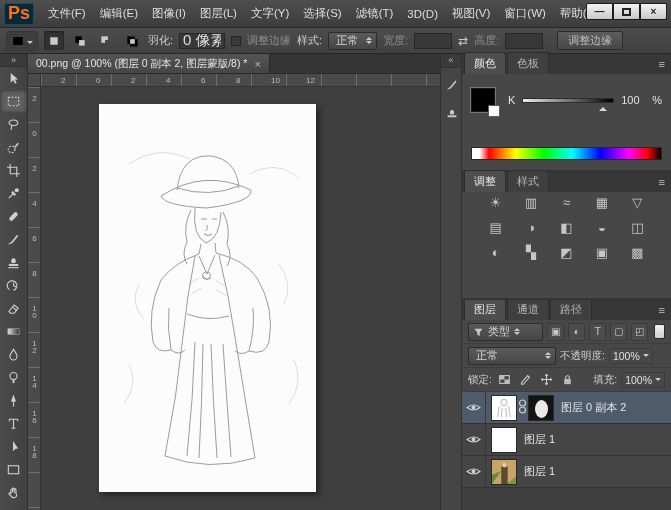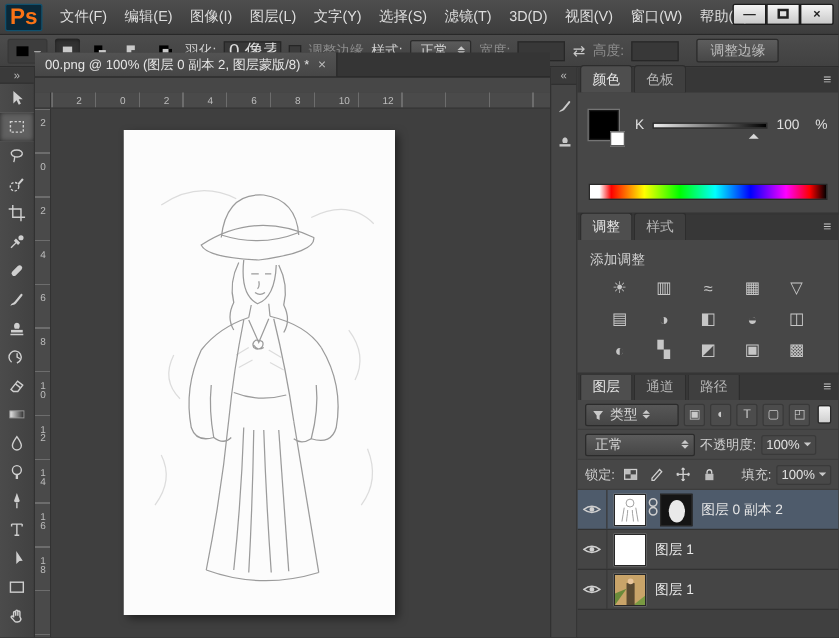--- a/index.html
+++ b/index.html
@@ -29,21 +29,21 @@
   .spin::after{content:"";display:block;border:3px solid transparent;border-top-color:#c9c9c9}
   .swap{color:#c9c9c9;font-size:12px}
   .refine{height:19px;padding:0 10px;background:linear-gradient(#5d5d5d,#474747);border:1px solid #2b2b2b;border-radius:2px;color:#bdbdbd;font-size:11px;margin-left:8px;white-space:nowrap}
   
   .toolbar{position:absolute;top:54px;left:0;width:28px;bottom:0;background:linear-gradient(90deg,#4b4b4b,#414141);border-right:1px solid #313131}
   .tb-collapse{height:13px;text-align:center;font-size:9px;color:#b9b9b9;background:#3a3a3a;border-bottom:1px solid #303030;line-height:12px}
   .tool{width:27px;height:23px;display:flex;align-items:center;justify-content:center}
   .tool.active{background:#606060;box-shadow:inset 0 0 4px #2a2a2a}
   .tool svg,.icon-svg{stroke:#cfcfcf;fill:none;stroke-width:1.2}
   
-  .tabstrip{position:absolute;top:42px;left:28px;width:412px;height:20px;background:#353535;border-bottom:1px solid #292929;display:flex}
+  .tabstrip{position:absolute;top:54px;left:28px;width:412px;height:20px;background:#353535;border-bottom:1px solid #292929;display:flex}
   .doctab{display:flex;align-items:center;gap:7px;padding:0 8px;background:linear-gradient(#535353,#464646);border-right:1px solid #2a2a2a;font-size:10.5px;color:#e4e4e4;max-width:300px;overflow:hidden}
   .doctab .title{overflow:hidden;text-overflow:ellipsis;white-space:nowrap}
   .tabclose{color:#bdbdbd;font-size:11px}
   
   .canvas-area{position:absolute;top:74px;left:28px;width:412px;bottom:0;background:#3f3f3f}
   .ruler-corner{position:absolute;top:0;left:0;width:13px;height:13px;background:#4a4a4a;border-right:1px solid #323232;border-bottom:1px solid #323232}
   .hruler{position:absolute;top:0;left:13px;right:0;height:13px;background:#4a4a4a;border-bottom:1px solid #323232;background-image:repeating-linear-gradient(90deg,#6d6d6d 0 1px,transparent 1px 35px)}
   .hruler span{position:absolute;top:2px;font-size:8px;color:#bdbdbd}
   .vruler{position:absolute;top:13px;left:0;width:13px;bottom:0;background:#4a4a4a;border-right:1px solid #323232;background-image:repeating-linear-gradient(#6d6d6d 0 1px,transparent 1px 35px)}
   .vruler span{position:absolute;left:2px;font-size:8px;color:#bdbdbd;writing-mode:vertical-rl;text-orientation:upright;letter-spacing:-2px}
@@ -395,21 +395,20 @@
       </div>
       <div class="ramp"></div>
     </section>
 
     <section class="panel adj-panel">
       <div class="tabbar">
         <span class="ptab active">调整</span>
         <span class="ptab">样式</span>
         <span class="pmenu">≡</span>
       </div>
-      <div class="adj-title">添加调整</div>
       <div class="adj-grid">
         <span class="adj-icon">☀</span>
         <span class="adj-icon">▥</span>
         <span class="adj-icon">≈</span>
         <span class="adj-icon">▦</span>
         <span class="adj-icon">▽</span>
         <span class="adj-icon">▤</span>
         <span class="adj-icon">◑</span>
         <span class="adj-icon">◧</span>
         <span class="adj-icon">◒</span>

